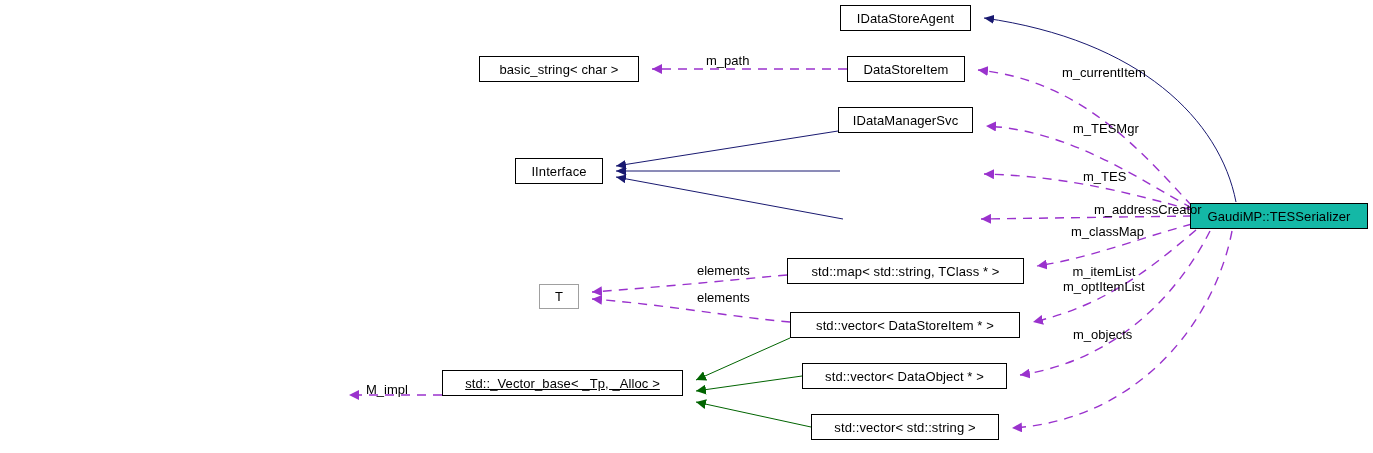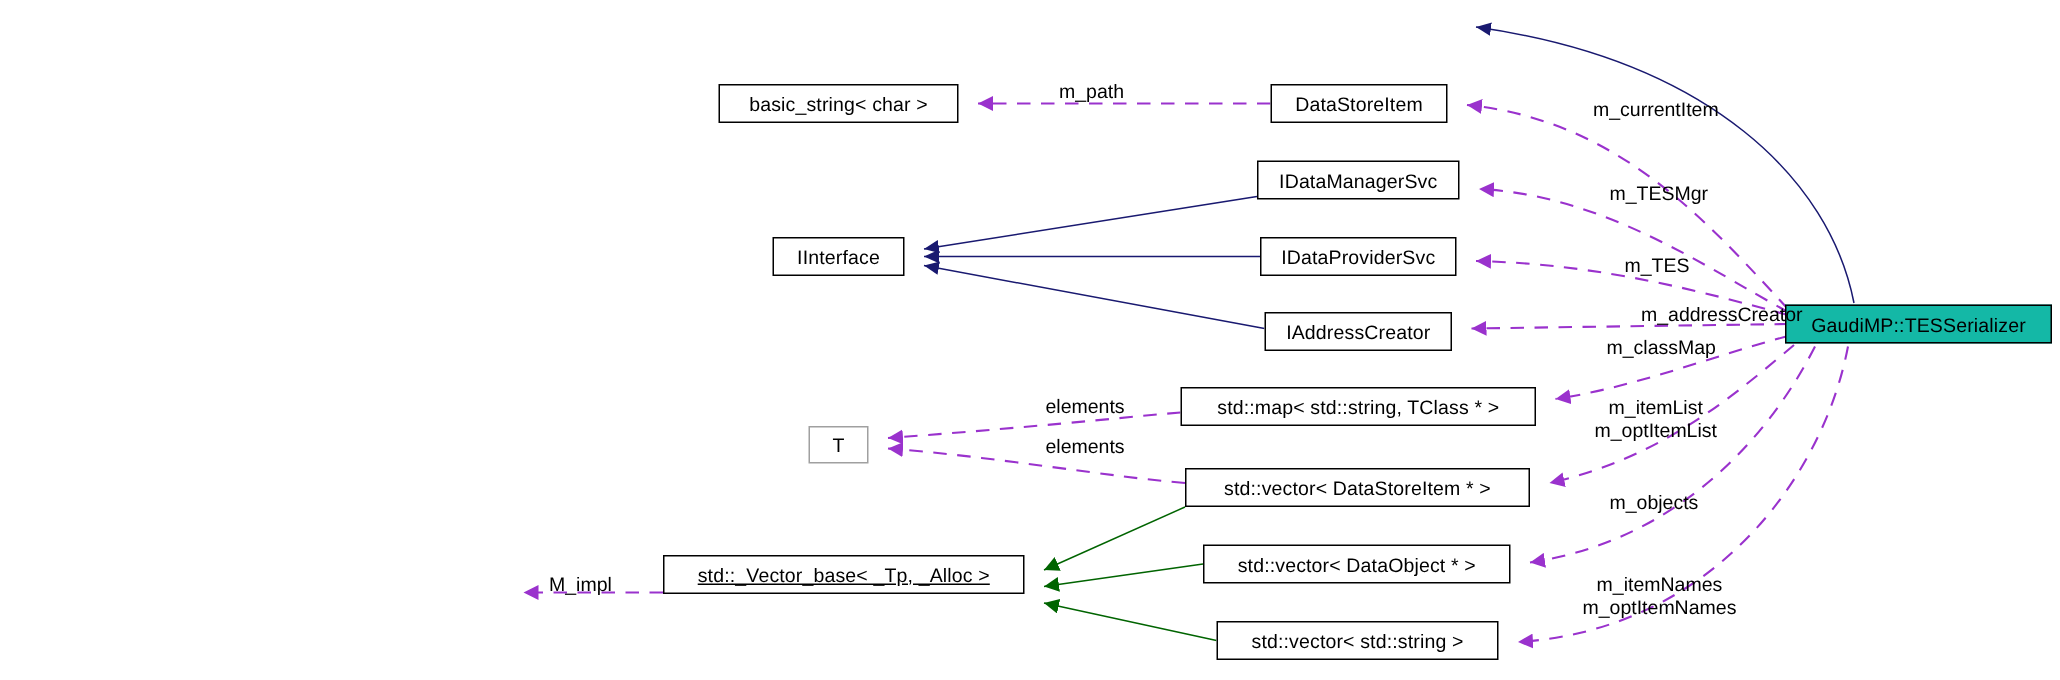--- a/index.html
+++ b/index.html
@@ -107,32 +107,31 @@
 
     <path d="M1232,231 C1215,320 1140,420 1012,428" fill="none" stroke="#9a32cd" stroke-width="1.4" stroke-dasharray="9,7" marker-end="url(#arrow-usage)"></path>
 
     <path d="M442,395 L349,395" fill="none" stroke="#9a32cd" stroke-width="1.4" stroke-dasharray="9,7" marker-end="url(#arrow-usage)"></path>
 
     <path d="M790,338 L696,380" fill="none" stroke="#006400" stroke-width="1" marker-end="url(#arrow-template)"></path>
     <path d="M802,376 L696,391" fill="none" stroke="#006400" stroke-width="1" marker-end="url(#arrow-template)"></path>
     <path d="M811,427 L696,402" fill="none" stroke="#006400" stroke-width="1" marker-end="url(#arrow-template)"></path>
   </svg>
 
+  <div class="node" style="left:840px; top:5px; width:131px; height:26px;">IDataStoreAgent</div>
 
   <div class="node" style="left:479px; top:56px; width:160px; height:26px;">basic_string&lt; char &gt;</div>
 
   <div class="node" style="left:847px; top:56px; width:118px; height:26px;">DataStoreItem</div>
 
   <div class="node" style="left:838px; top:107px; width:135px; height:26px;">IDataManagerSvc</div>
 
   <div class="node" style="left:515px; top:158px; width:88px; height:26px;">IInterface</div>
 
-  <div class="node" style="left:840px; top:158px; width:131px; height:26px;">IDataProviderSvc</div>
 
-  <div class="node" style="left:843px; top:208px; width:125px; height:26px;">IAddressCreator</div>
 
   <div class="node gray-fill" style="left:1190px; top:203px; width:178px; height:26px;">GaudiMP::TESSerializer</div>
 
   <div class="node" style="left:787px; top:258px; width:237px; height:26px;">std::map&lt; std::string, TClass * &gt;</div>
 
   <div class="node gray-border" style="left:539px; top:284px; width:40px; height:25px;">T</div>
 
   <div class="node" style="left:790px; top:312px; width:230px; height:26px;">std::vector&lt; DataStoreItem * &gt;</div>
 
 
@@ -158,20 +157,16 @@
 
   <div class="edge-label two-line" style="left:1063px; top:264px;">
     <div>m_itemList</div>
     <div>m_optItemList</div>
   </div>
 
   <div class="edge-label" style="left:697px; top:291px;">elements</div>
 
   <div class="edge-label" style="left:1073px; top:328px;">m_objects</div>
 
-  <div class="edge-label two-line" style="left:1055px; top:382px;">
-    <div>m_itemNames</div>
-    <div>m_optItemNames</div>
-  </div>
 
   <div class="edge-label" style="left:366px; top:383px;">M_impl</div>
 
 </div>
 
 </body></html>

